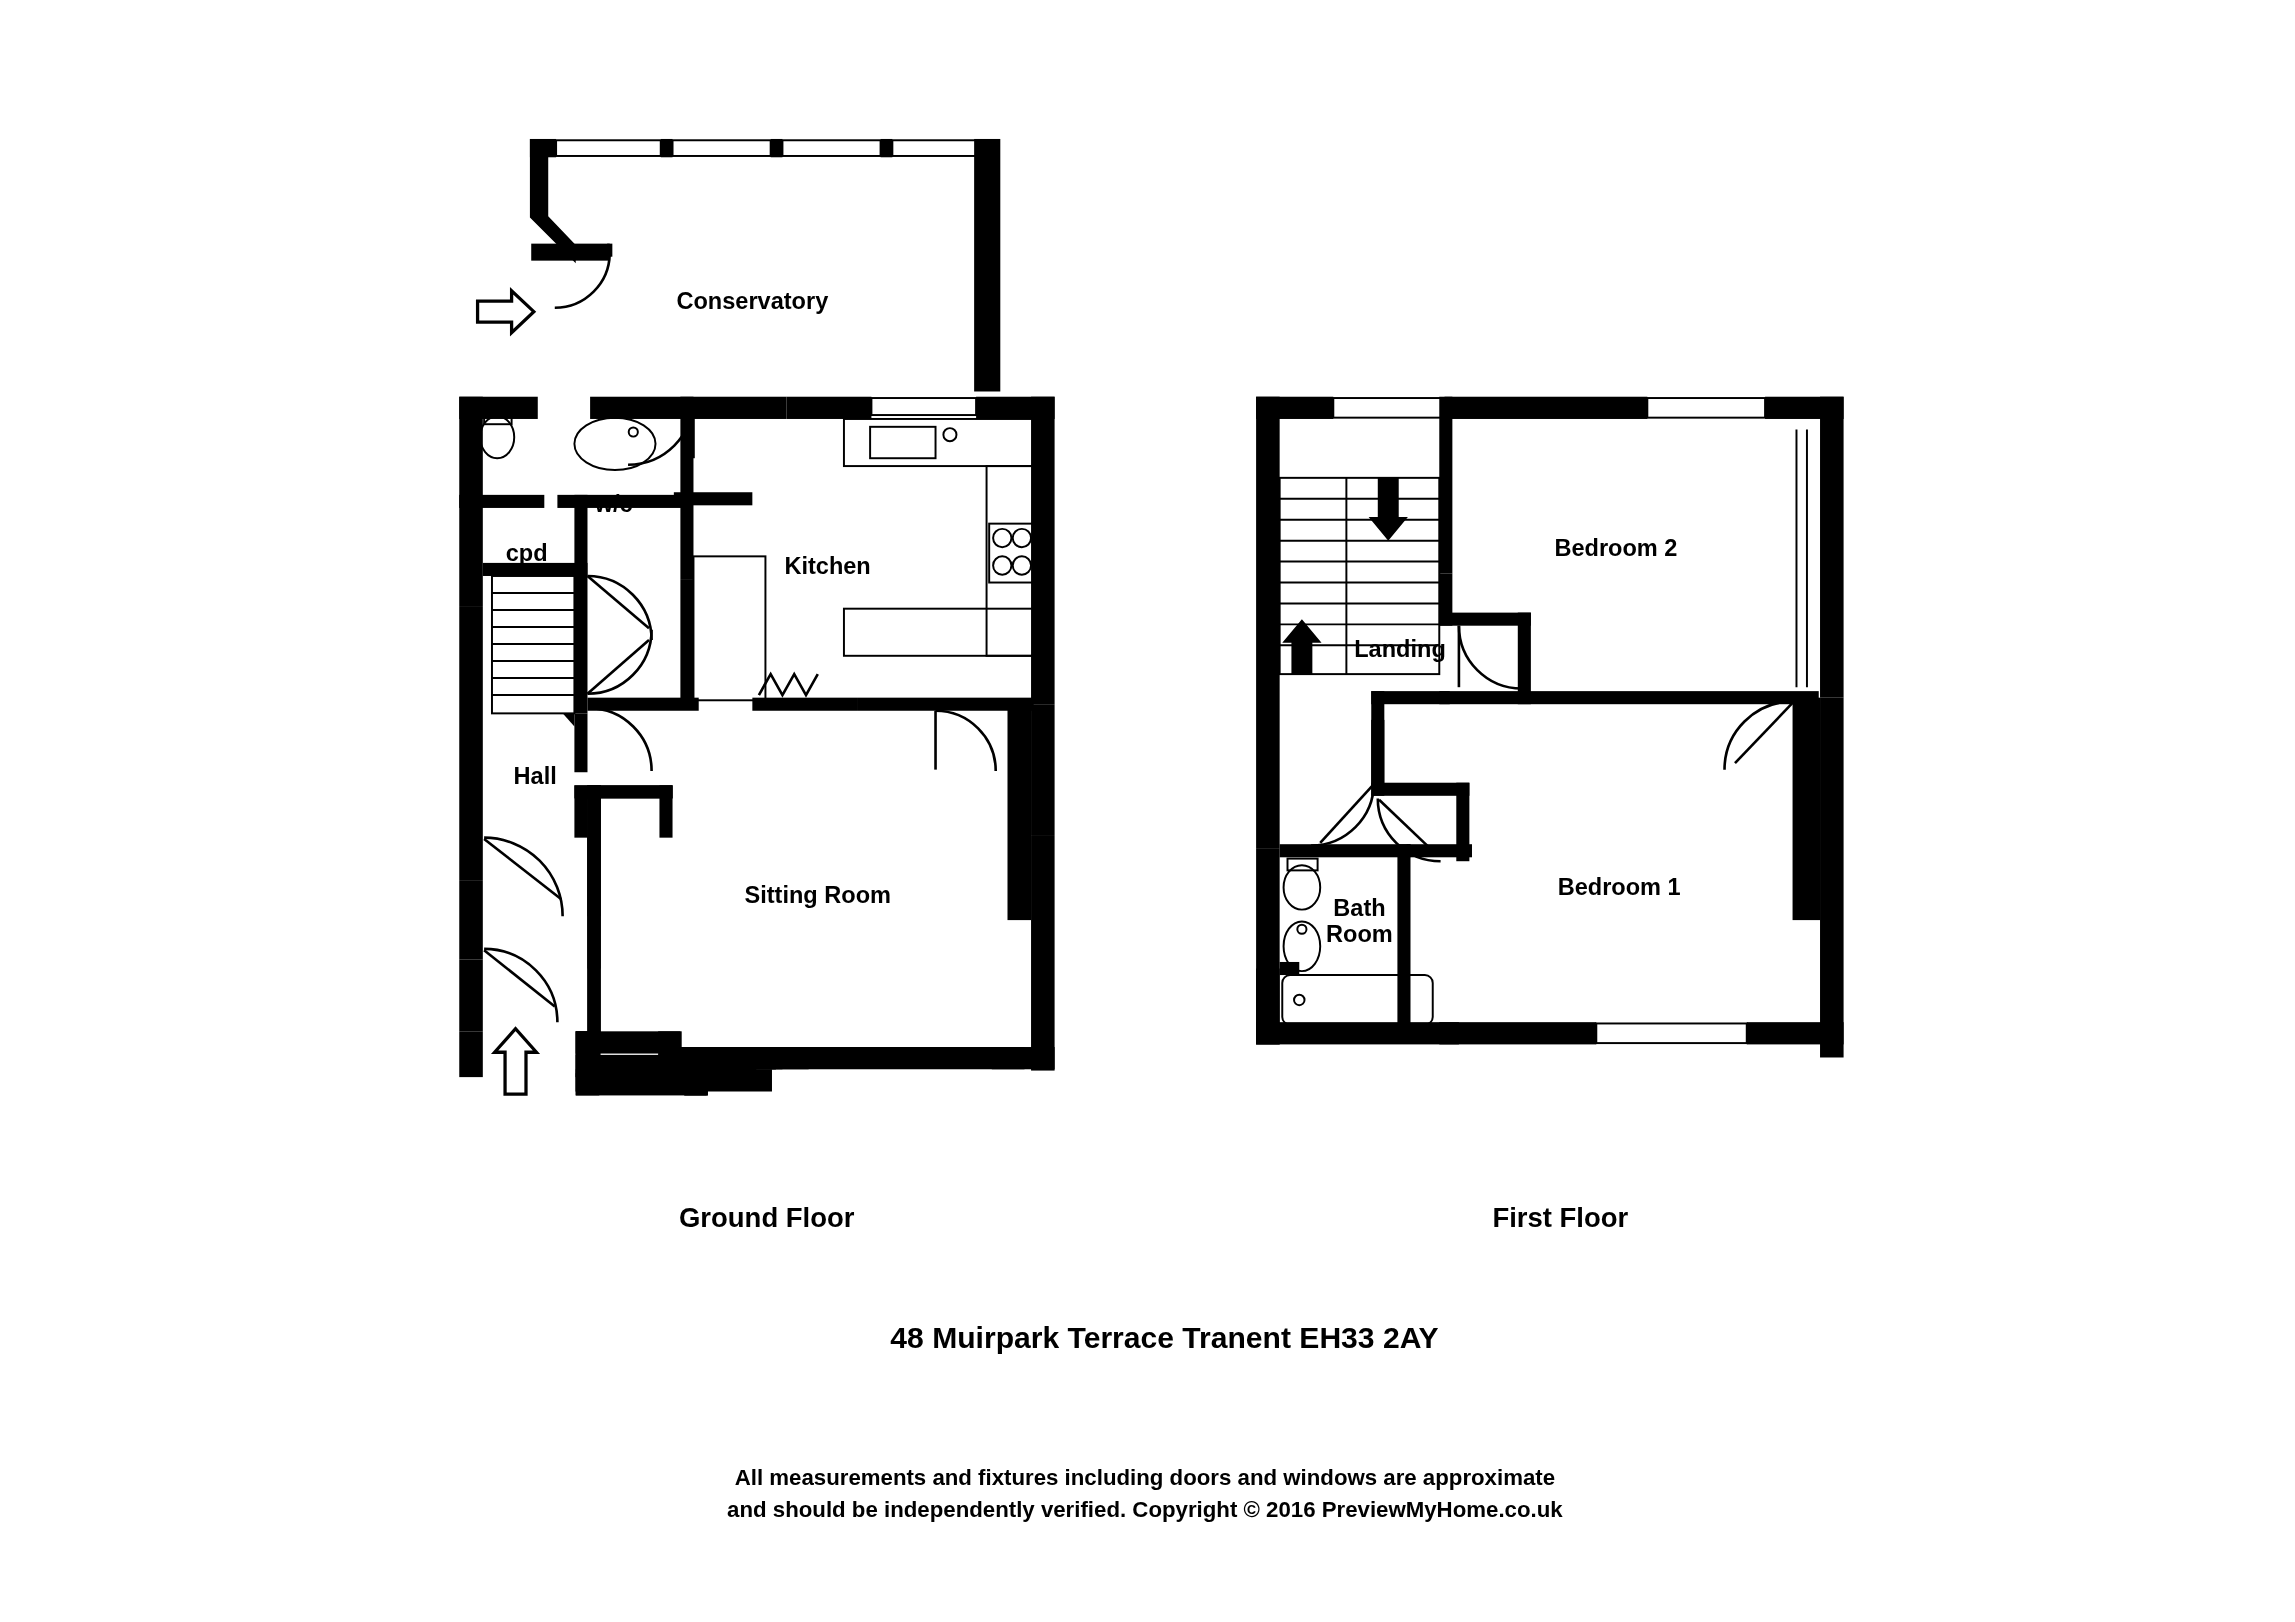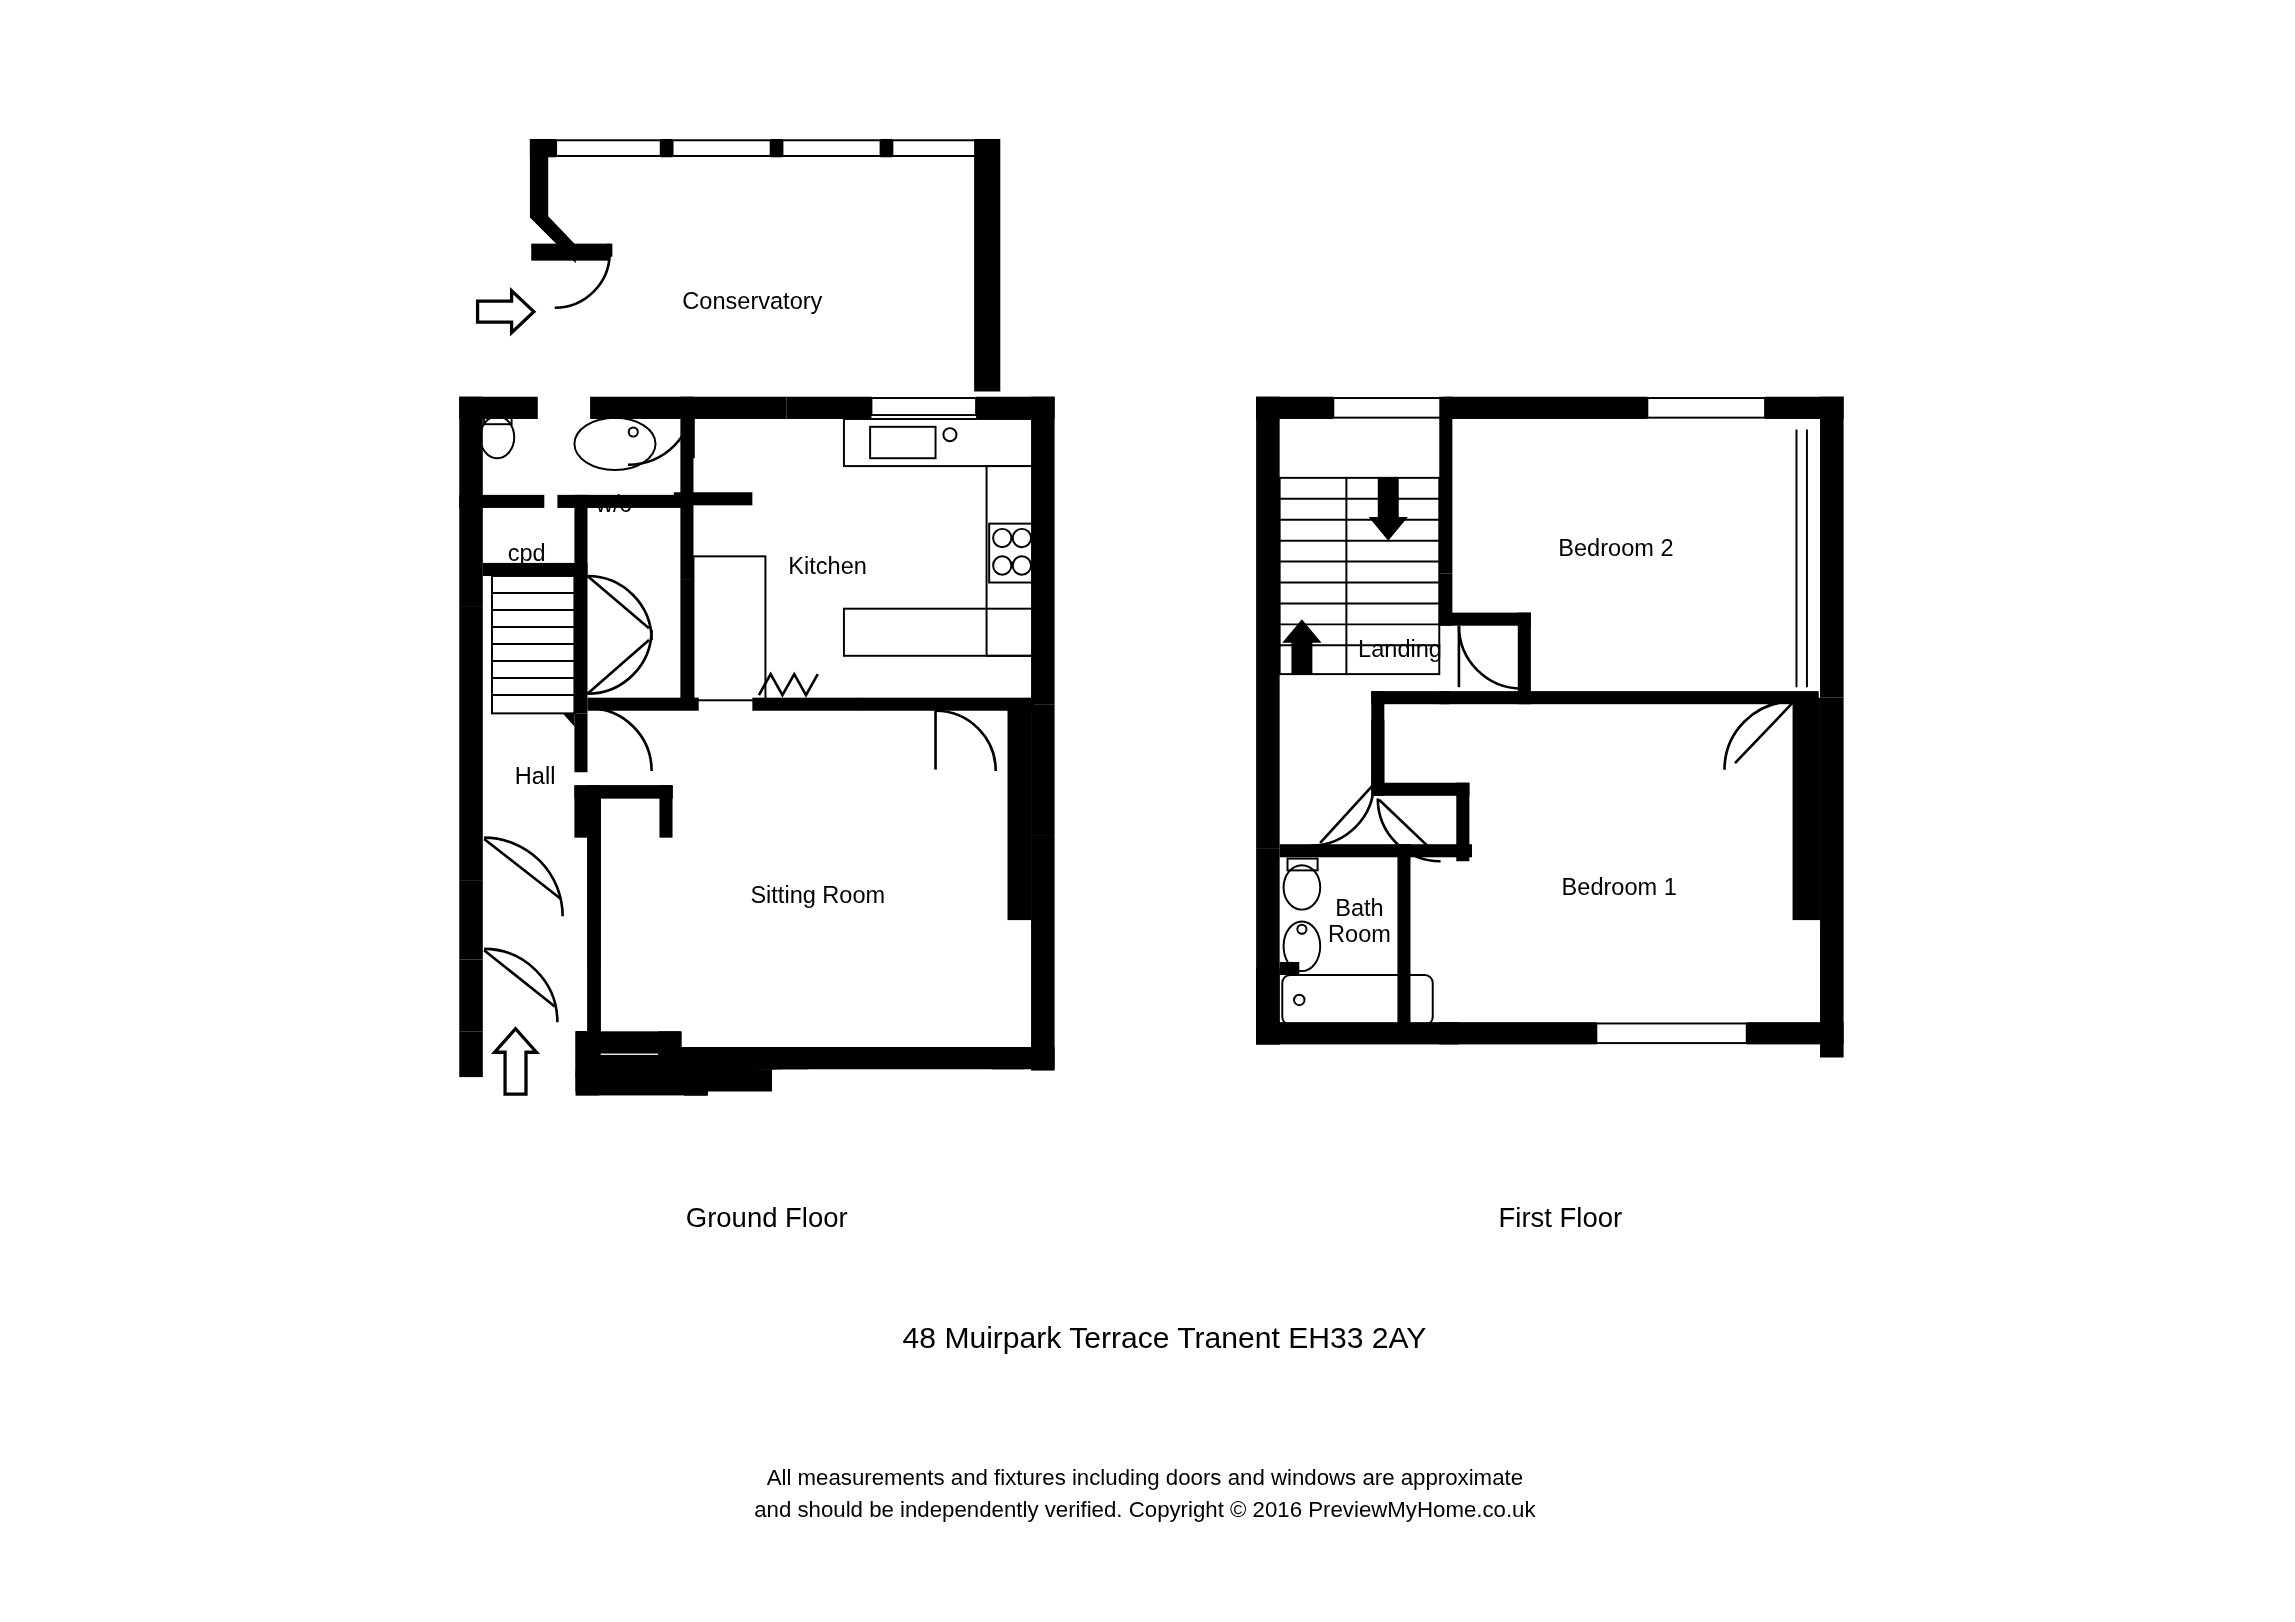--- a/index.html
+++ b/index.html
@@ -13,20 +13,21 @@
     font-family: "Liberation Sans", sans-serif;
     color: #000000;
     position: relative;
     overflow: hidden;
   }
   #plan-root {
     position: absolute;
     left: 0; top: 0;
     width: 2295px;
     height: 1623px;
+    font-weight: bold;
   }
   svg.plan {
     position: absolute;
     left: 0; top: 0;
     width: 2295px;
     height: 1623px;
     display: block;
   }
   .wall      { fill: #000000; }
   .thin      { fill: none; stroke: #000000; stroke-width: 3; }

